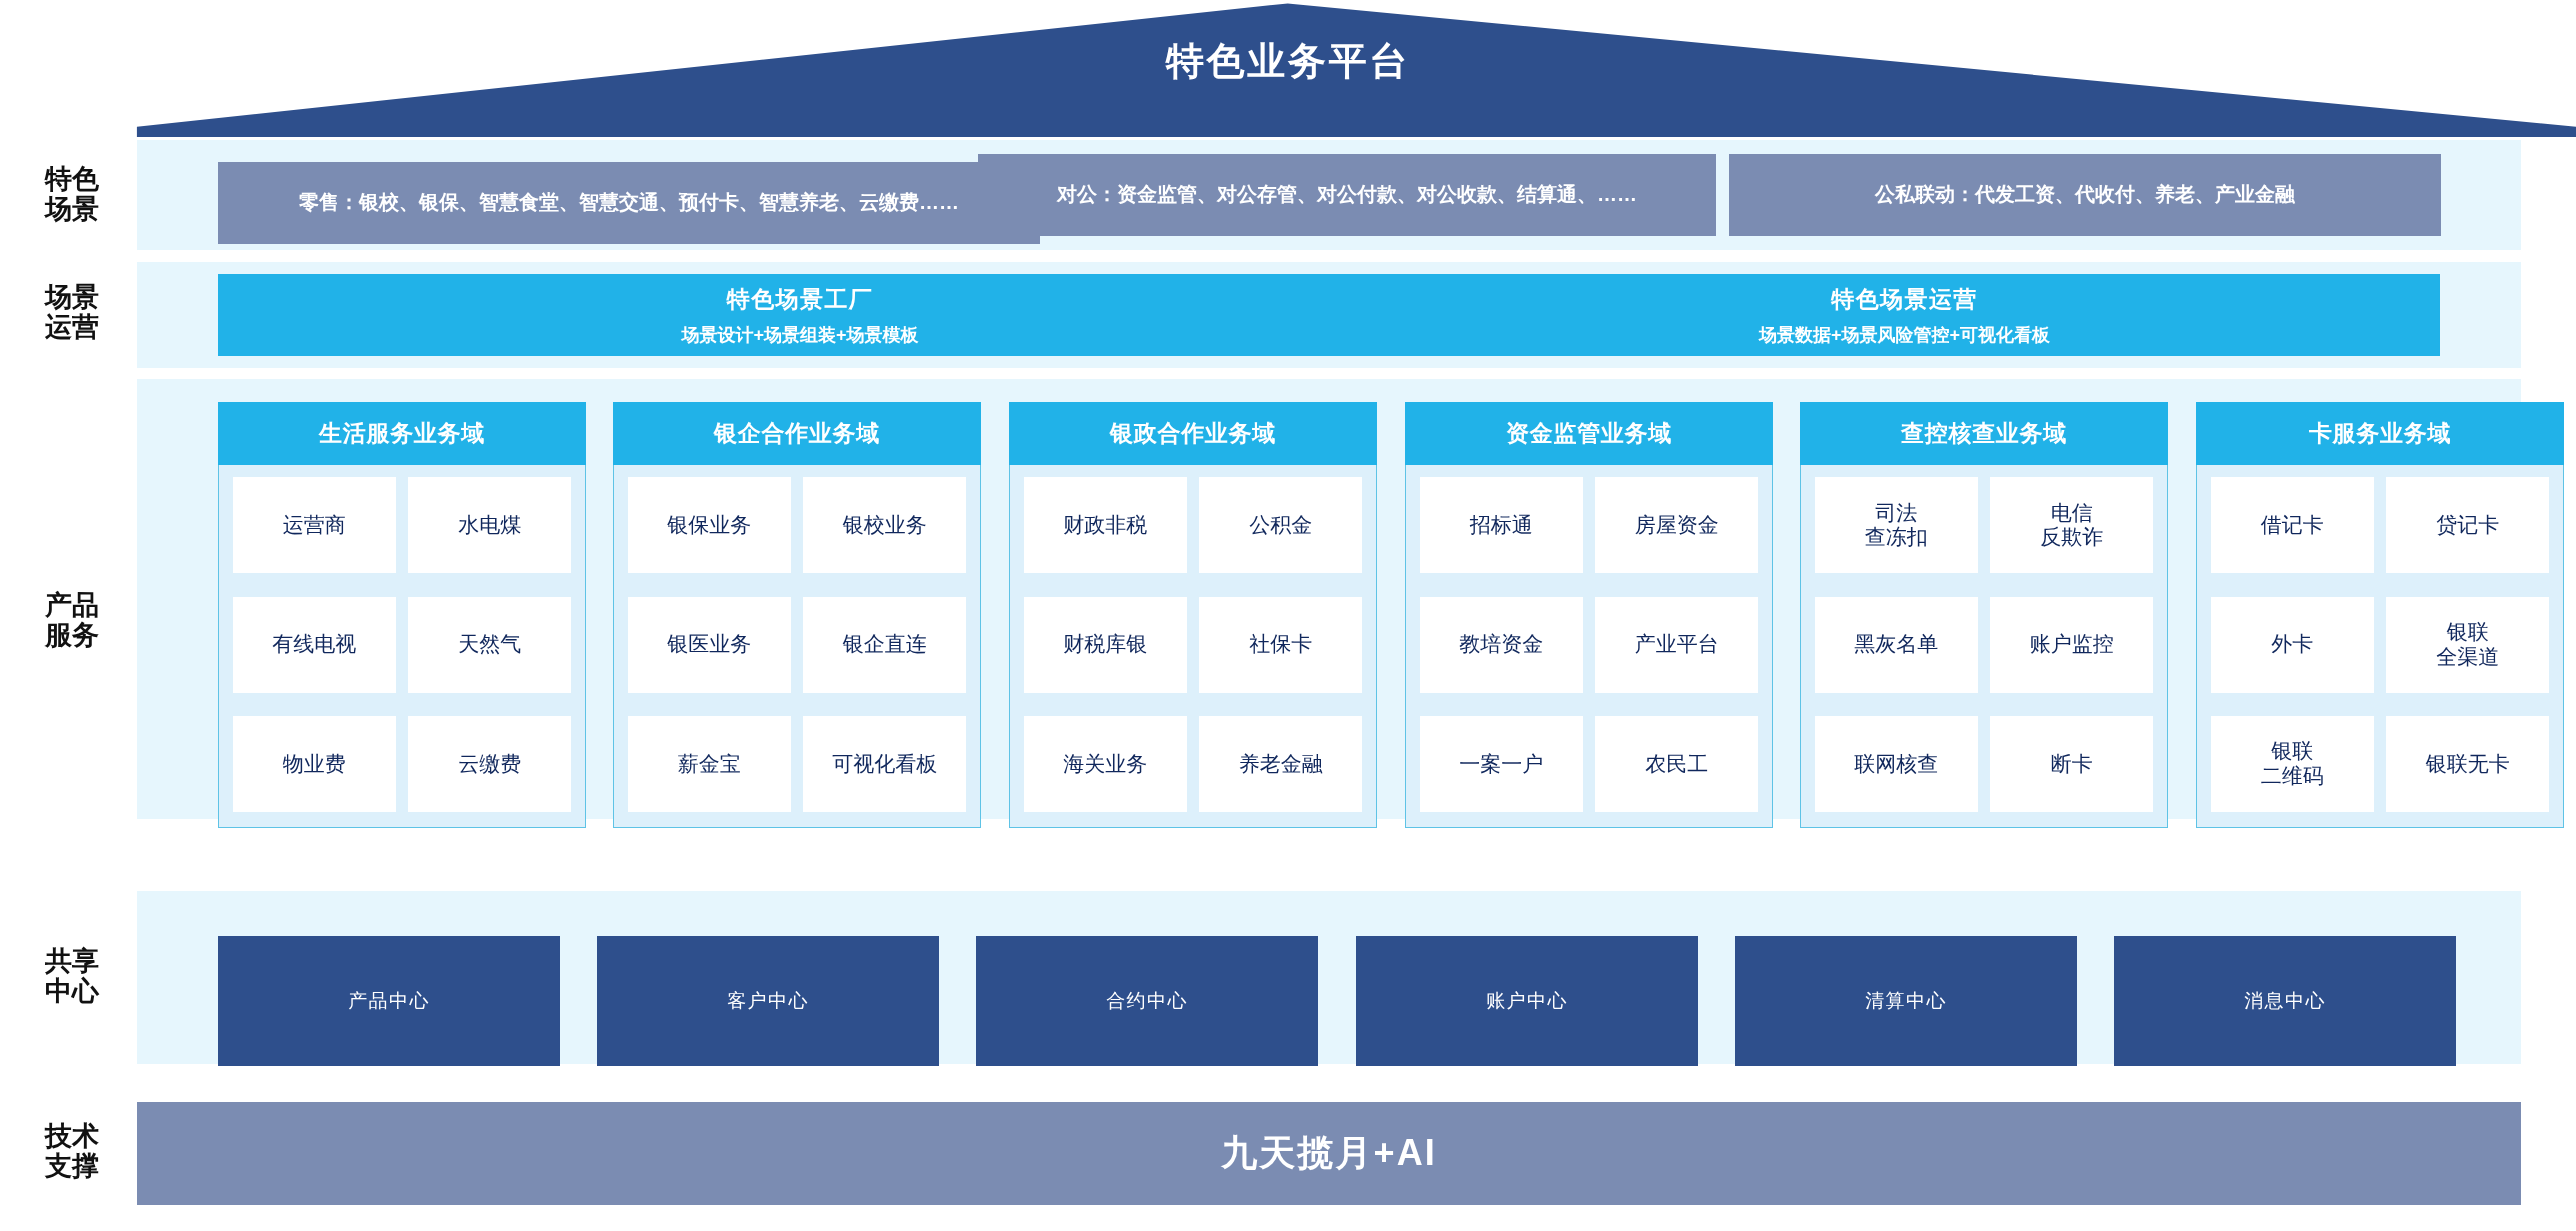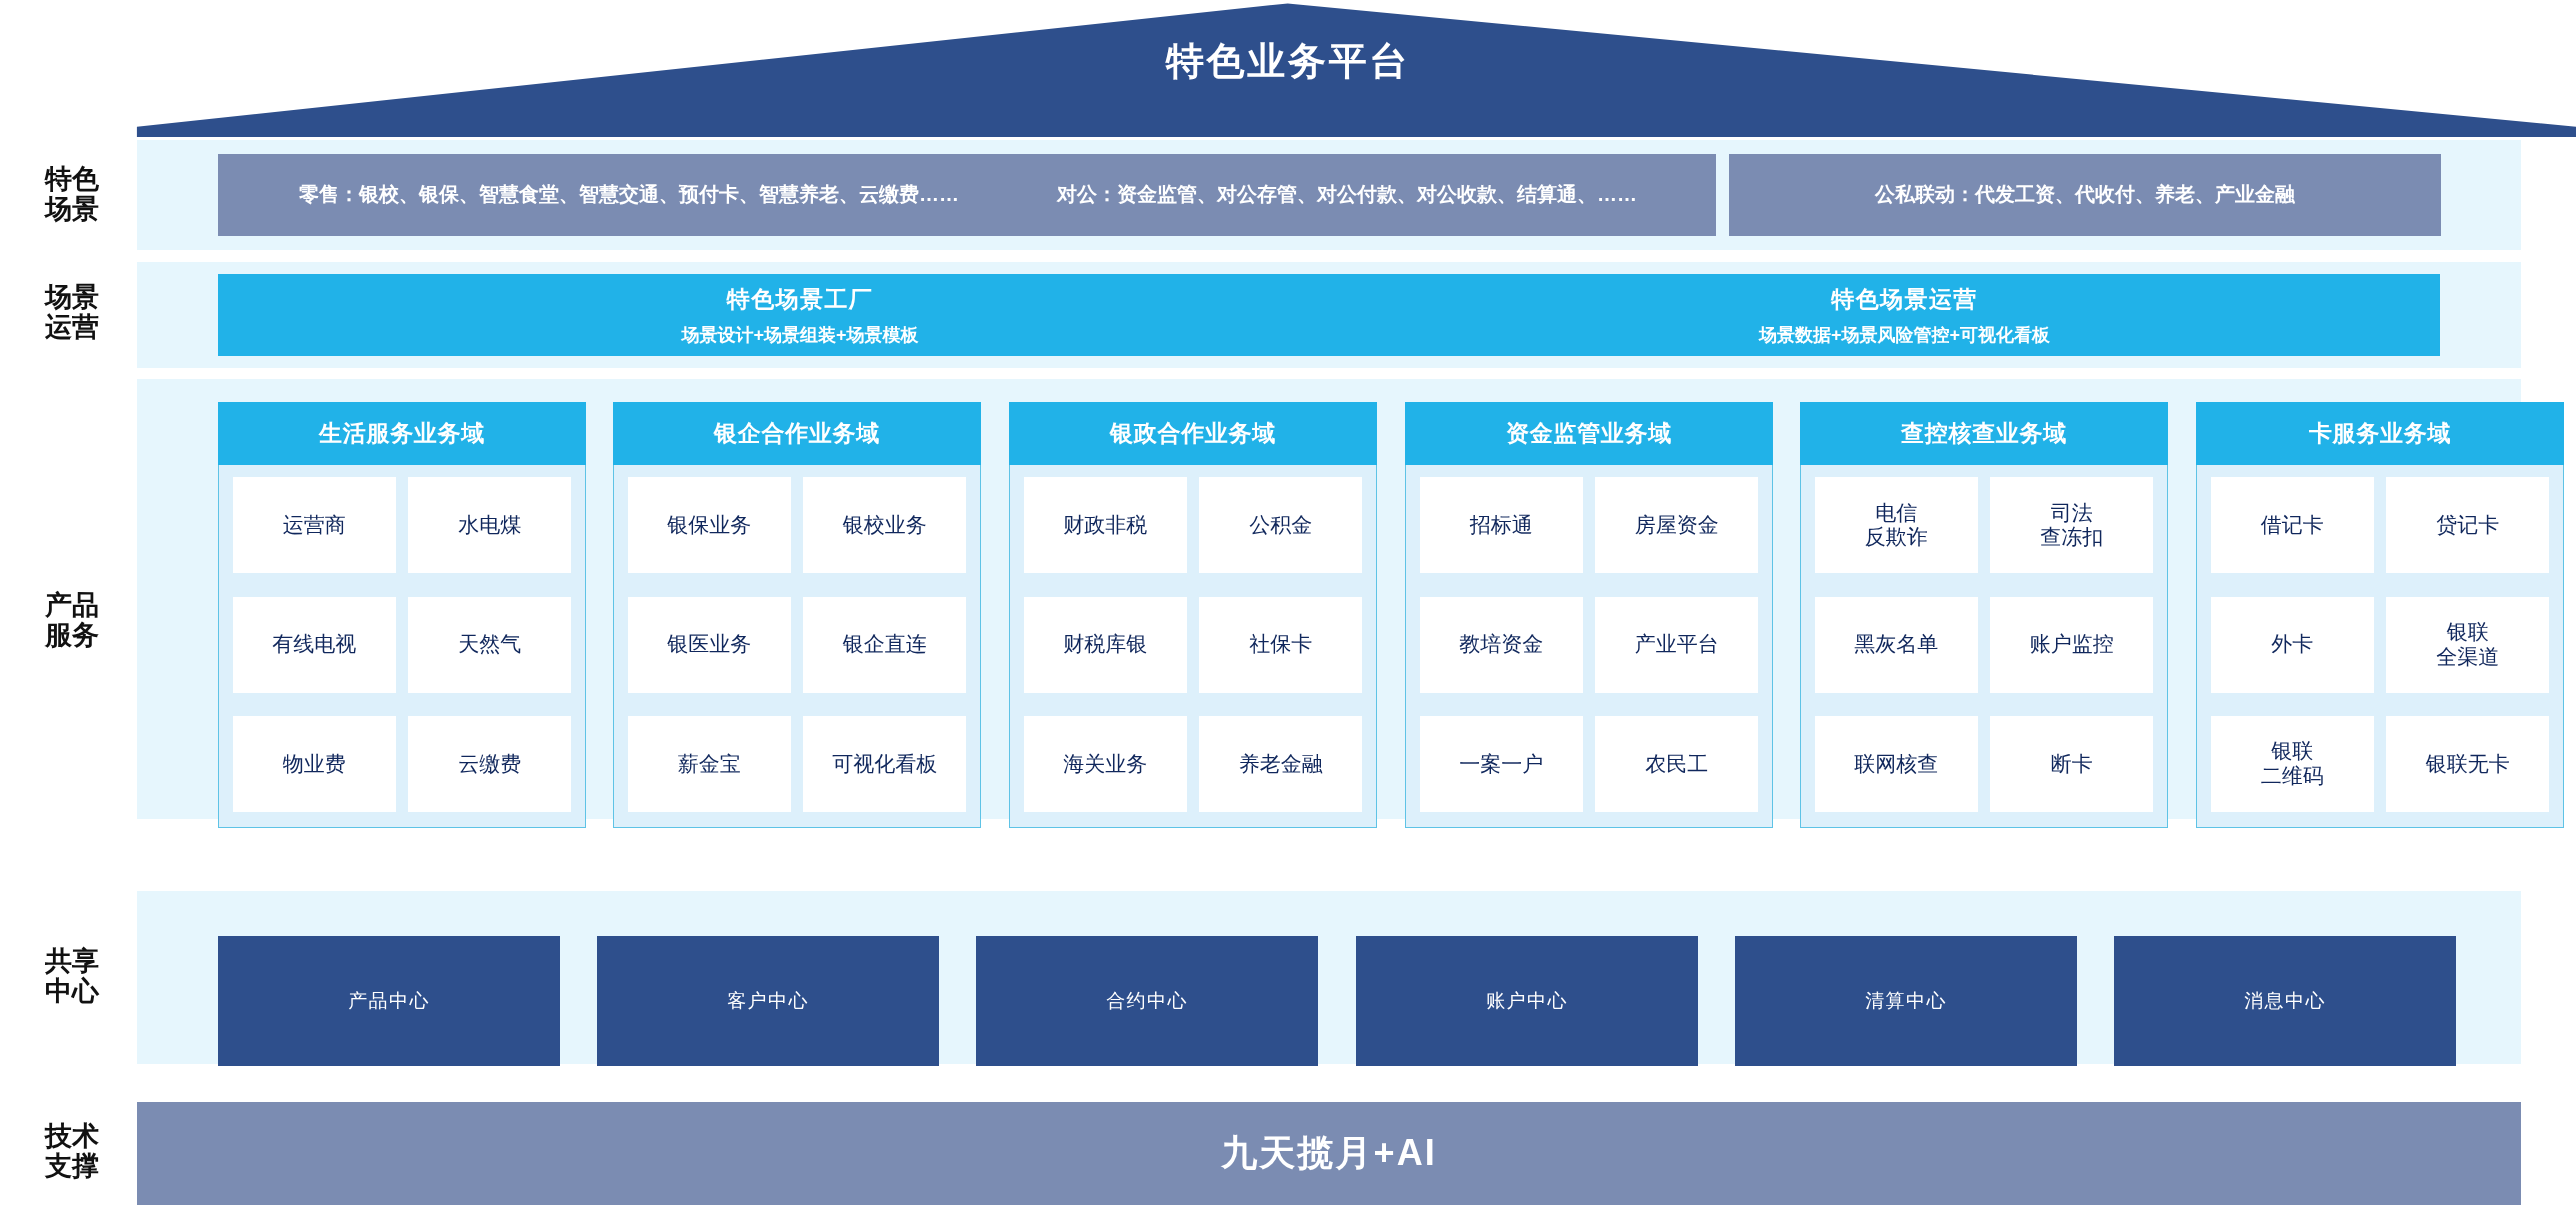--- a/index.html
+++ b/index.html
@@ -28,21 +28,21 @@
   .band{position:absolute;left:137px;width:2384px;background:#e6f6fd;}
 
   
   #band-scene{top:140px;height:110px;}
   .scene-box{
     position:absolute;top:13.7px;height:82px;background:#7b8cb2;
     color:#ffffff;font-size:20px;line-height:1.35;font-weight:bold;
     display:flex;align-items:center;justify-content:center;
     text-align:center;padding:0 11px;box-sizing:border-box;
   }
-  #scene-0{left:81px;width:822px;}
+  #scene-0{left:81px;width:822px;margin-top:8px;}
   #scene-1{left:841px;width:738px;}
   #scene-2{left:1592px;width:712px;}
 
   
   #band-ops{top:262px;height:106px;}
   .ops-box{
     position:absolute;top:12.3px;height:82px;background:#21b2e8;color:#ffffff;
     display:flex;flex-direction:column;align-items:center;justify-content:center;
     box-sizing:border-box;
   }
@@ -209,24 +209,24 @@
         <div class="domain-cell">一案一户</div>
         <div class="domain-cell">农民工</div>
       </div>
     </div>
   </div>
 
   <div class="domain-card c4">
     <div class="domain-head">查控核查业务域</div>
     <div class="domain-body">
       <div class="domain-row">
+        <div class="domain-cell">司法
+查冻扣</div>
         <div class="domain-cell">电信
 反欺诈</div>
-        <div class="domain-cell">司法
-查冻扣</div>
       </div>
       <div class="domain-row">
         <div class="domain-cell">黑灰名单</div>
         <div class="domain-cell">账户监控</div>
       </div>
       <div class="domain-row">
         <div class="domain-cell">联网核查</div>
         <div class="domain-cell">断卡</div>
       </div>
     </div>

